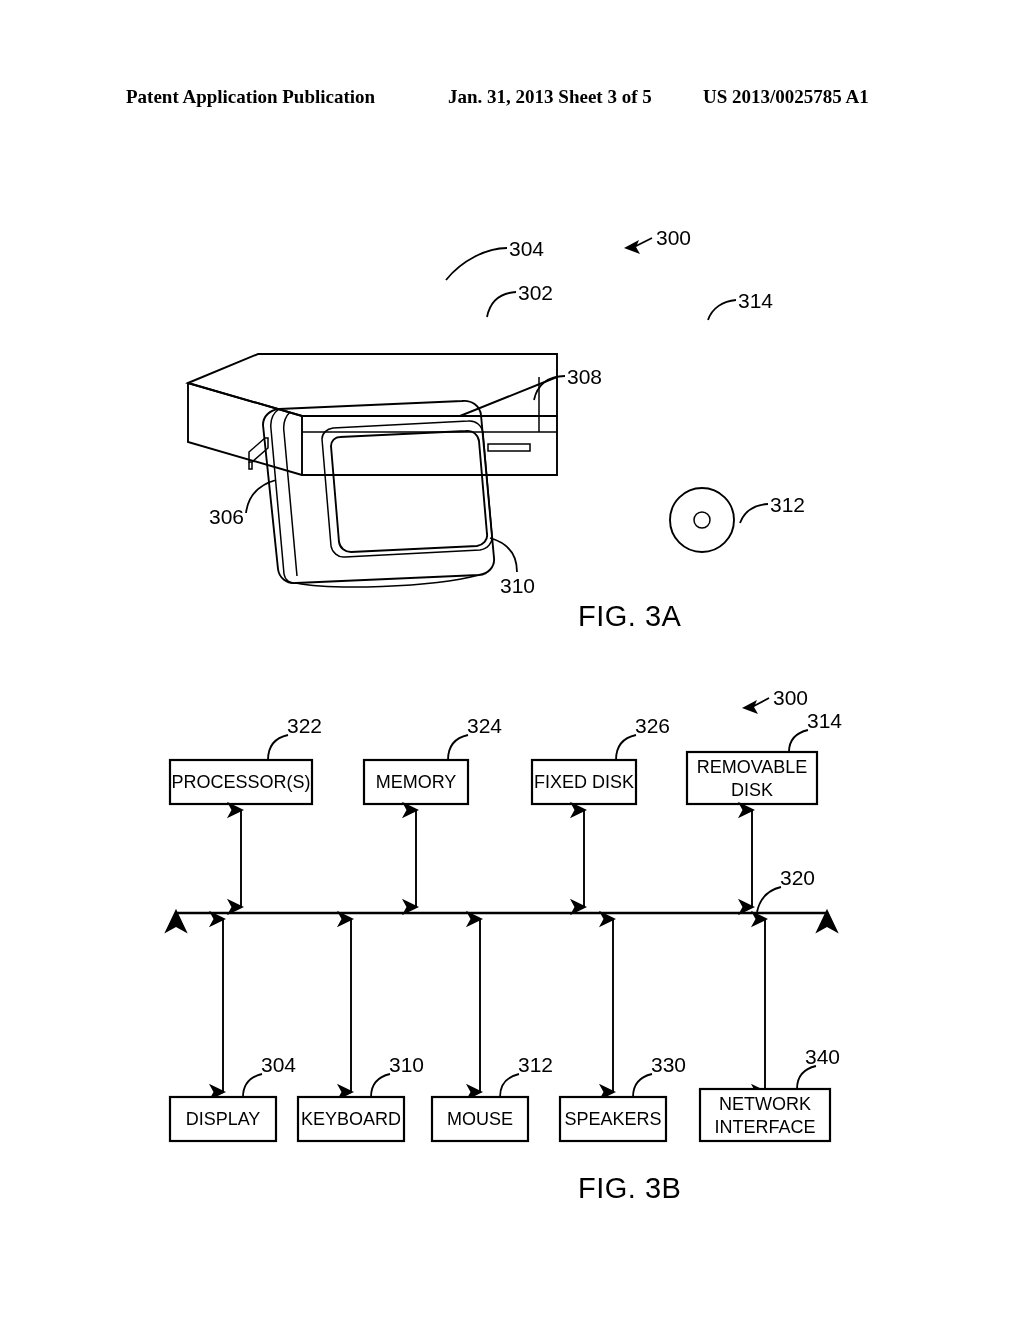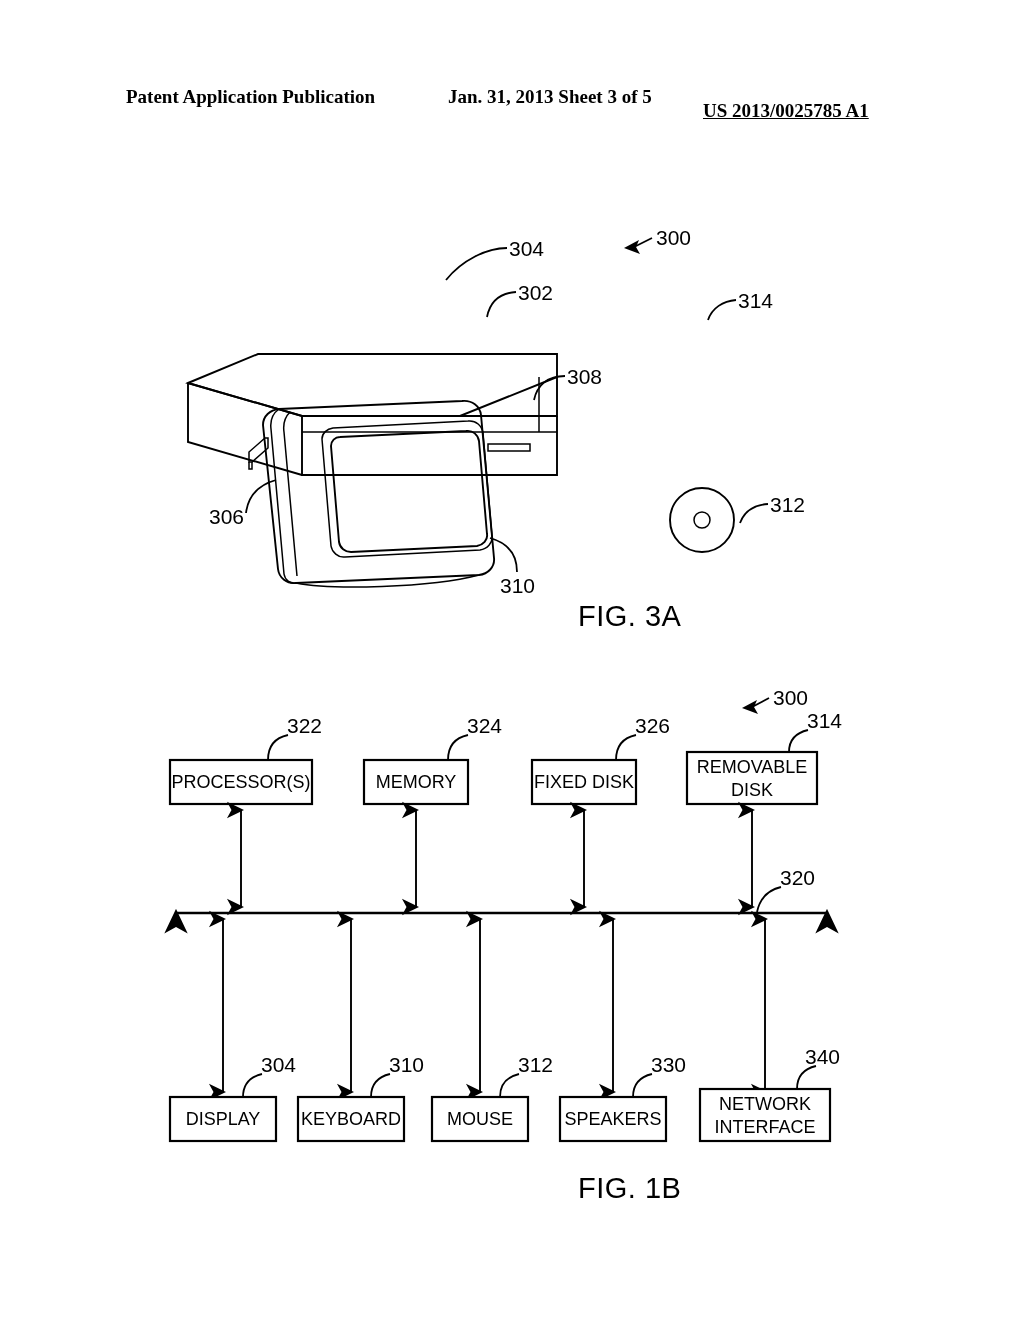--- a/index.html
+++ b/index.html
@@ -35,22 +35,21 @@
     top: 0;
   }
   #page-header .hdr-mid {
     position: absolute;
     left: 448px;
     top: 0;
   }
   #page-header .hdr-right {
     position: absolute;
     left: 703px;
-    top: 14px;
-    text-decoration: underline;
+    top: 0;
   }
 
   
   .figure-svg {
     position: absolute;
     display: block;
   }
   #fig3a-svg { left: 0; top: 180px; }
   #fig3b-svg { left: 0; top: 660px; }
 
@@ -331,13 +330,13 @@
     <rect class="boxrect" x="700" y="429" width="130" height="52"></rect>
     <text class="box-label" x="765" y="450">NETWORK</text>
     <text class="box-label" x="765" y="473">INTERFACE</text>
   </g>
   <g>
     <path class="leader" d="M 797 429 C 797 416 803 409 816 406"></path>
     <text class="ref-num" x="805" y="404">340</text>
   </g>
 </svg>
 
-<div id="fig3b-caption" class="fig-caption">FIG. 1B</div>
+<div id="fig3b-caption" class="fig-caption">FIG. 3B</div>
 
 </body></html>

